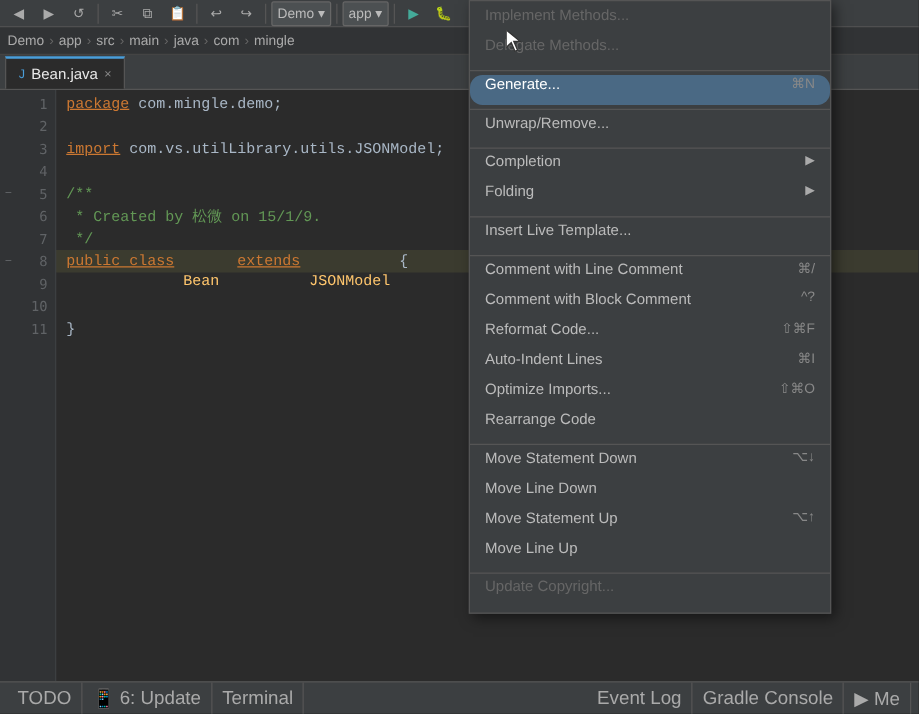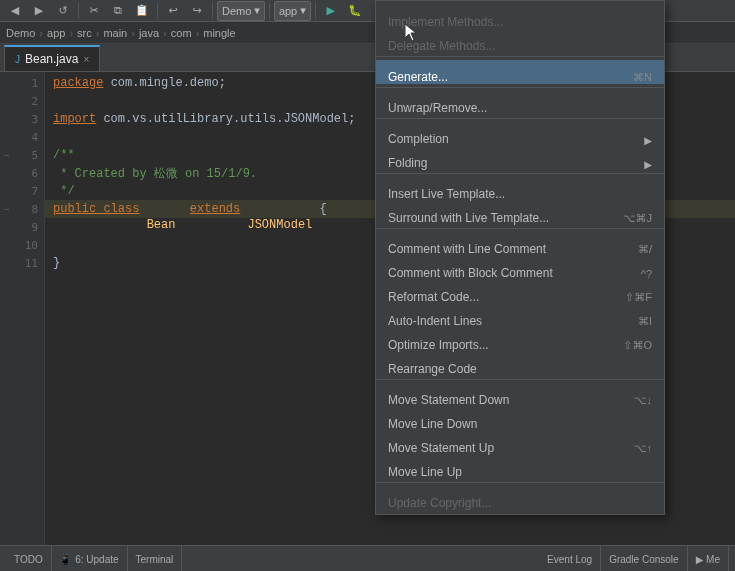--- a/index.html
+++ b/index.html
@@ -134,34 +134,35 @@
       background: #3c3f41;
       border: 1px solid #555;
       box-shadow: 3px 3px 10px rgba(0,0,0,0.5);
       z-index: 100;
       padding: 4px 0;
     }
 
     .menu-item {
       height: 24px;
       display: flex;
-      align-items: flex-end;
+      align-items: flex-start;
       padding: 0 12px;
       cursor: pointer;
       color: #bbbbbb;
       font-size: 12px;
       justify-content: space-between;
     }
     .menu-item.disabled {
       color: #666;
       cursor: default;
     }
     .menu-item.hovered {
       background: #4a6984;
       color: #fff;
+      border-radius: 10px;
     }
     .menu-item-left {
       display: flex;
       align-items: center;
       gap: 4px;
     }
     .menu-item-right {
       color: #888;
       font-size: 11px;
       display: flex;
@@ -181,24 +182,24 @@
     
     .status-bar {
       position: absolute;
       bottom: 0;
       left: 0;
       right: 0;
       height: 26px;
       background: #3c3f41;
       border-top: 1px solid #555;
       display: flex;
-      align-items: flex-start;
+      align-items: center;
       padding: 0 6px;
       gap: 0;
-      font-size: 10px;
+      font-size: 15px;
       color: #aaa;
     }
     .status-item {
       padding: 0 8px;
       height: 26px;
       display: flex;
       align-items: center;
       border-right: 1px solid #555;
       cursor: pointer;
     }
@@ -403,26 +404,20 @@
     <span class="menu-item-right">
       <span class="arrow-right">▶</span>
     </span>
   </div>
   <div class="menu-separator"></div>
   <div class="menu-item">
     <span class="menu-item-left">
       <span>Insert Live Template...</span>
     </span>
   </div>
-  <div class="menu-item">
-    <span class="menu-item-left">
-      <span>Surround with Live Template...</span>
-    </span>
-    <span class="menu-item-right">⌥⌘J</span>
-  </div>
   <div class="menu-separator"></div>
   <div class="menu-item">
     <span class="menu-item-left">
       <span>Comment with Line Comment</span>
     </span>
     <span class="menu-item-right">⌘/</span>
   </div>
   <div class="menu-item">
     <span class="menu-item-left">
       <span>Comment with Block Comment</span>

